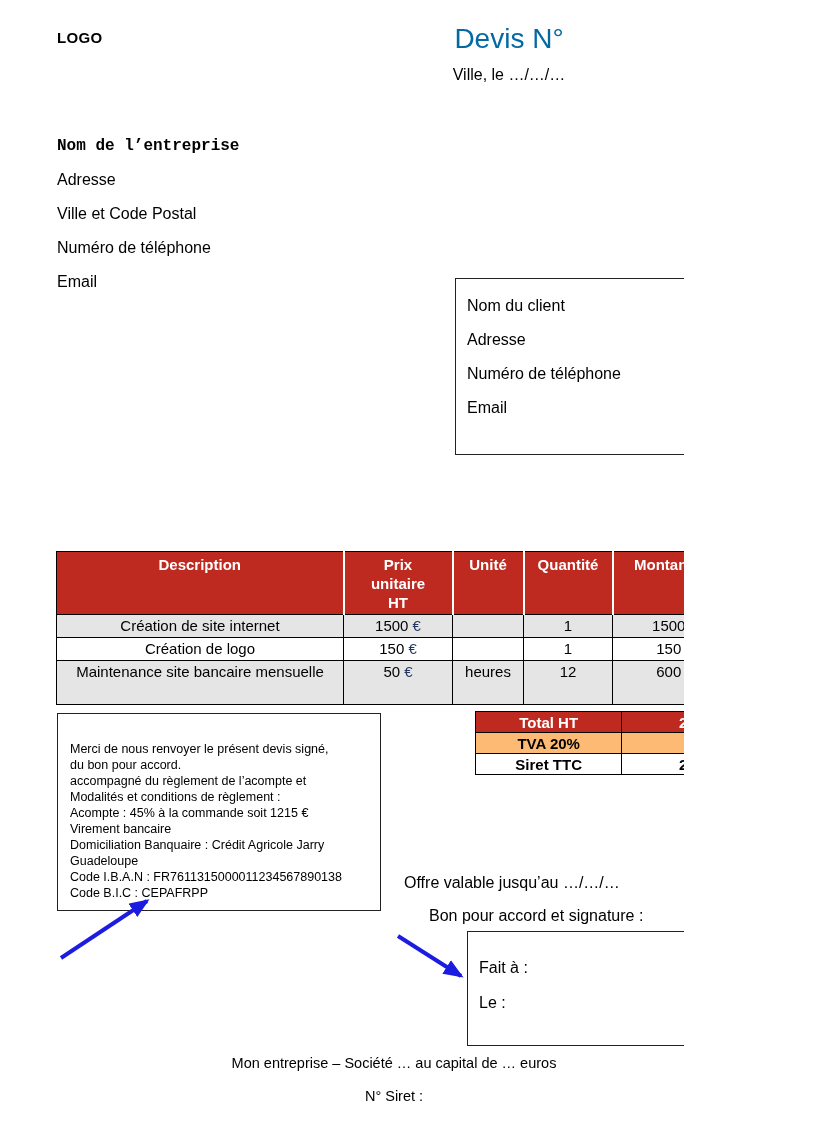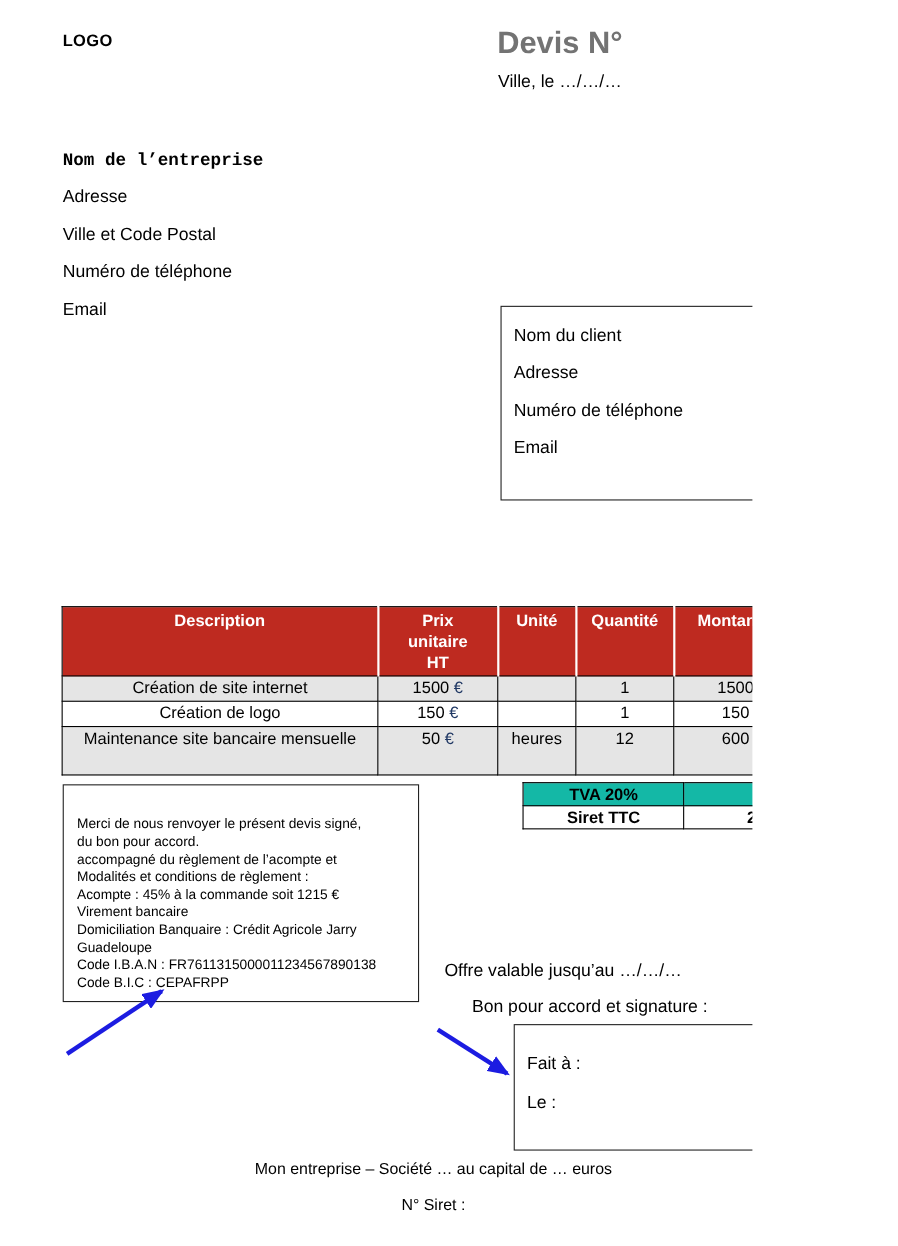--- a/index.html
+++ b/index.html
@@ -5,21 +5,21 @@
   html,body { margin:0; padding:0; background:#ffffff; }
   .page {
     position:relative; width:684px; height:1133px; background:#ffffff;
     font-family:"Liberation Sans", sans-serif; color:#000; overflow:hidden;
   }
   .bold { font-weight:700;font-family:Liberation Mono, monospace; }
 
   .logo { position:absolute; left:57px; top:29px; font-size:15px; font-weight:700; letter-spacing:.3px; }
 
   .title-block { position:absolute; left:339px; top:24px; width:340px; text-align:center; }
-  .doc-title { font-size:28px; font-weight:700; color:#737373; line-height:1.05; }
+  .doc-title { font-size:28px; font-weight:400; color:#0369a1; line-height:1.05; }
   .date-line { font-size:16px; margin-top:13px; }
 
   .company { position:absolute; left:57px; top:136px; font-size:16px; }
   .company > div { line-height:20px; margin-bottom:14px; }
 
   .client-box {
     position:absolute; left:455px; top:278px; width:331px; height:177px;
     border:1.5px solid #222; box-sizing:border-box; padding:17px 8px 0 11px; font-size:16px;
   }
   .client-box > div { line-height:20px; margin-bottom:14px; }
@@ -50,21 +50,21 @@
   }
 
   table.totals {
     position:absolute; left:475px; top:711px; width:256px;
     border-collapse:collapse; font-size:15px; font-weight:700;
   }
   .totals td { border:1px solid #000; height:20px; padding:0; background:#fff; }
   .totals td.t-label { text-align:center; }
   .totals td.t-value { text-align:right; padding-right:5px; }
   .totals tr.red td { background:#BE2A20; color:#fff; }
-  .totals tr.gray td { background:#14b8a6; }
+  .totals tr.gray td { background:#fdba74; }
 
   .validity   { position:absolute; left:404px; top:874px; width:370px; font-size:16px; }
   .sign-label { position:absolute; left:429px; top:907px; width:370px; font-size:16px; }
 
   .signature-box {
     position:absolute; left:467px; top:931px; width:318px; height:115px;
     border:1.5px solid #222; box-sizing:border-box; padding:26px 0 0 11px; font-size:16px;
   }
   .signature-box > div { line-height:20px; margin-bottom:15px; }
 
@@ -152,20 +152,24 @@
     <div>Code I.B.A.N : FR7611315000011234567890138</div>
     <div>Code B.I.C : CEPAFRPP</div>
   </div>
 
   <table class="totals">
     <colgroup>
         <col style="width:147px">
         <col style="width:109px">
       </colgroup>
     <tbody>
+        <tr class="red">
+      <td class="t-label">Total HT</td>
+      <td class="t-value"><span>2250</span> <span class="eur">€</span></td>
+    </tr>
     <tr class="gray">
       <td class="t-label">TVA 20%</td>
       <td class="t-value"><span>450</span> <span class="eur">€</span></td>
     </tr>
     <tr>
       <td class="t-label">Siret TTC</td>
       <td class="t-value"><span>2700</span> <span class="eur">€</span></td>
     </tr>
   </tbody>
     </table>

